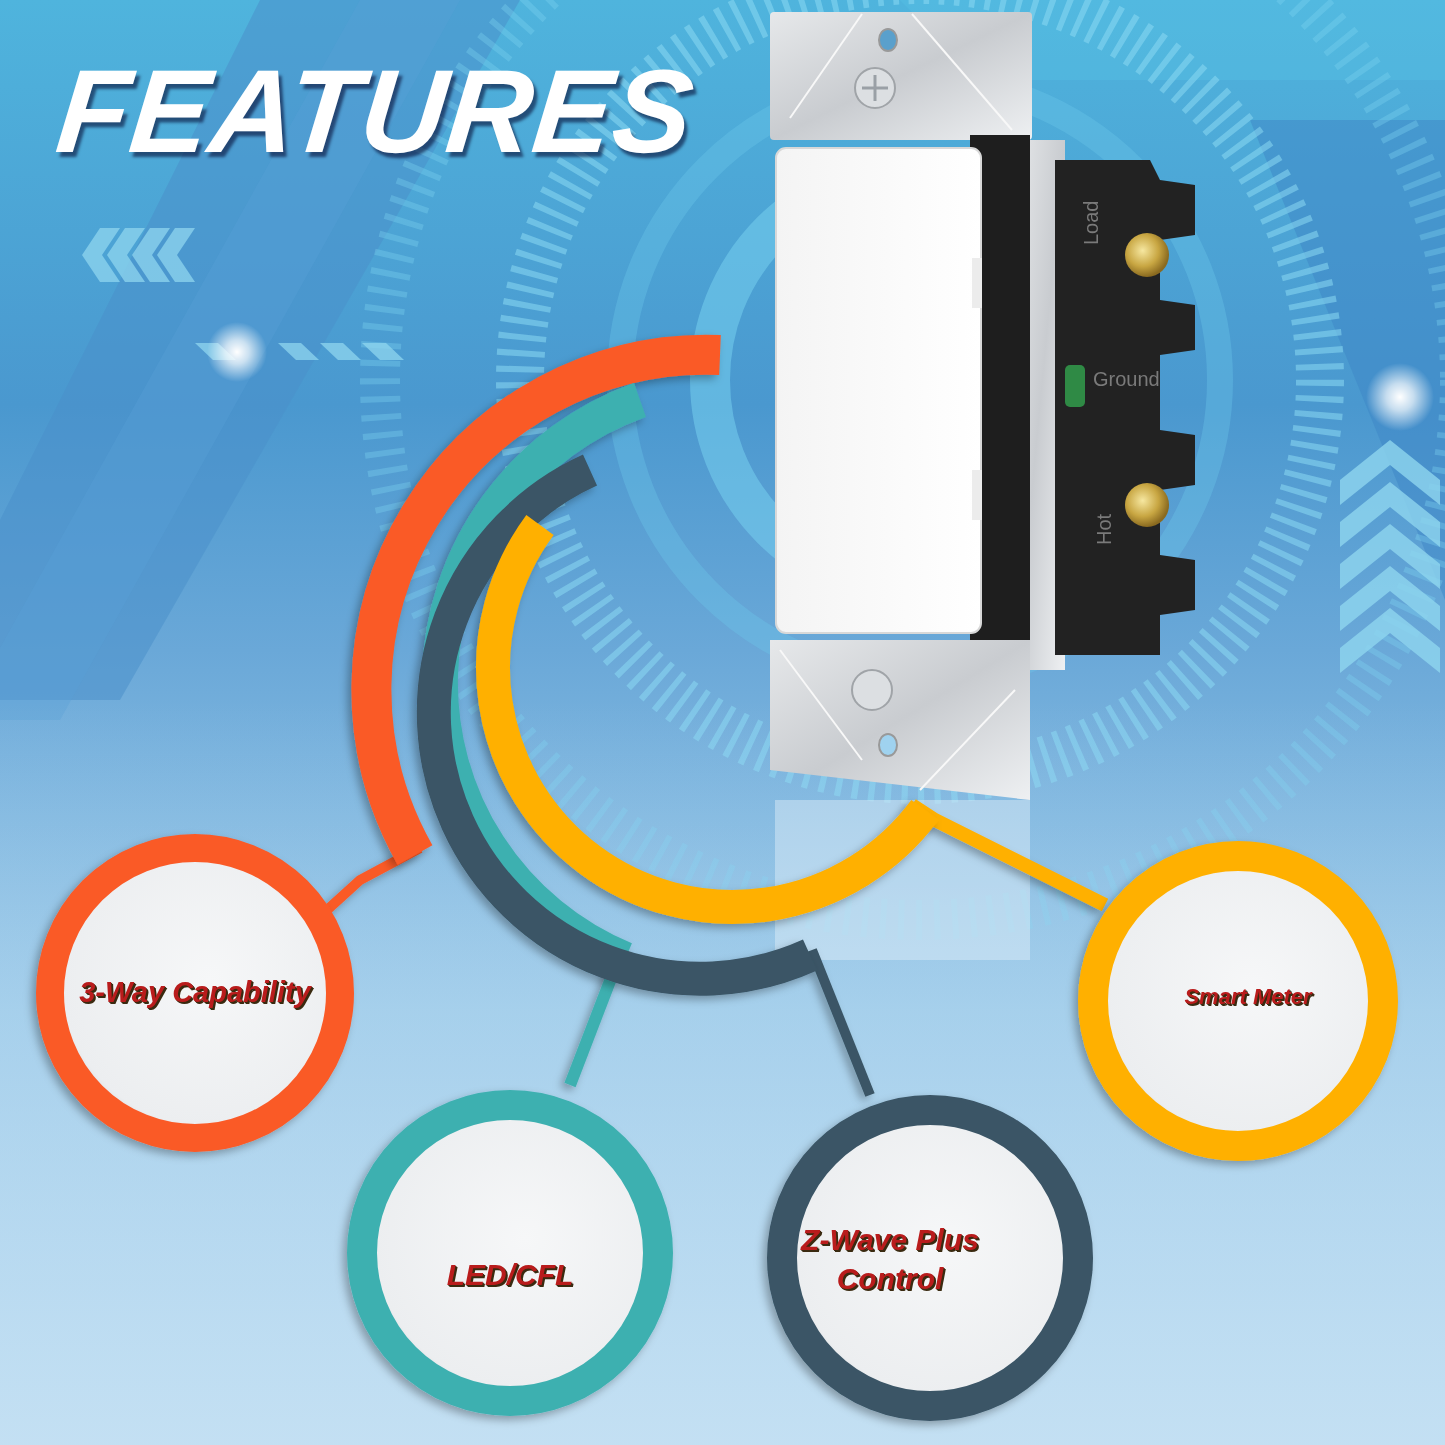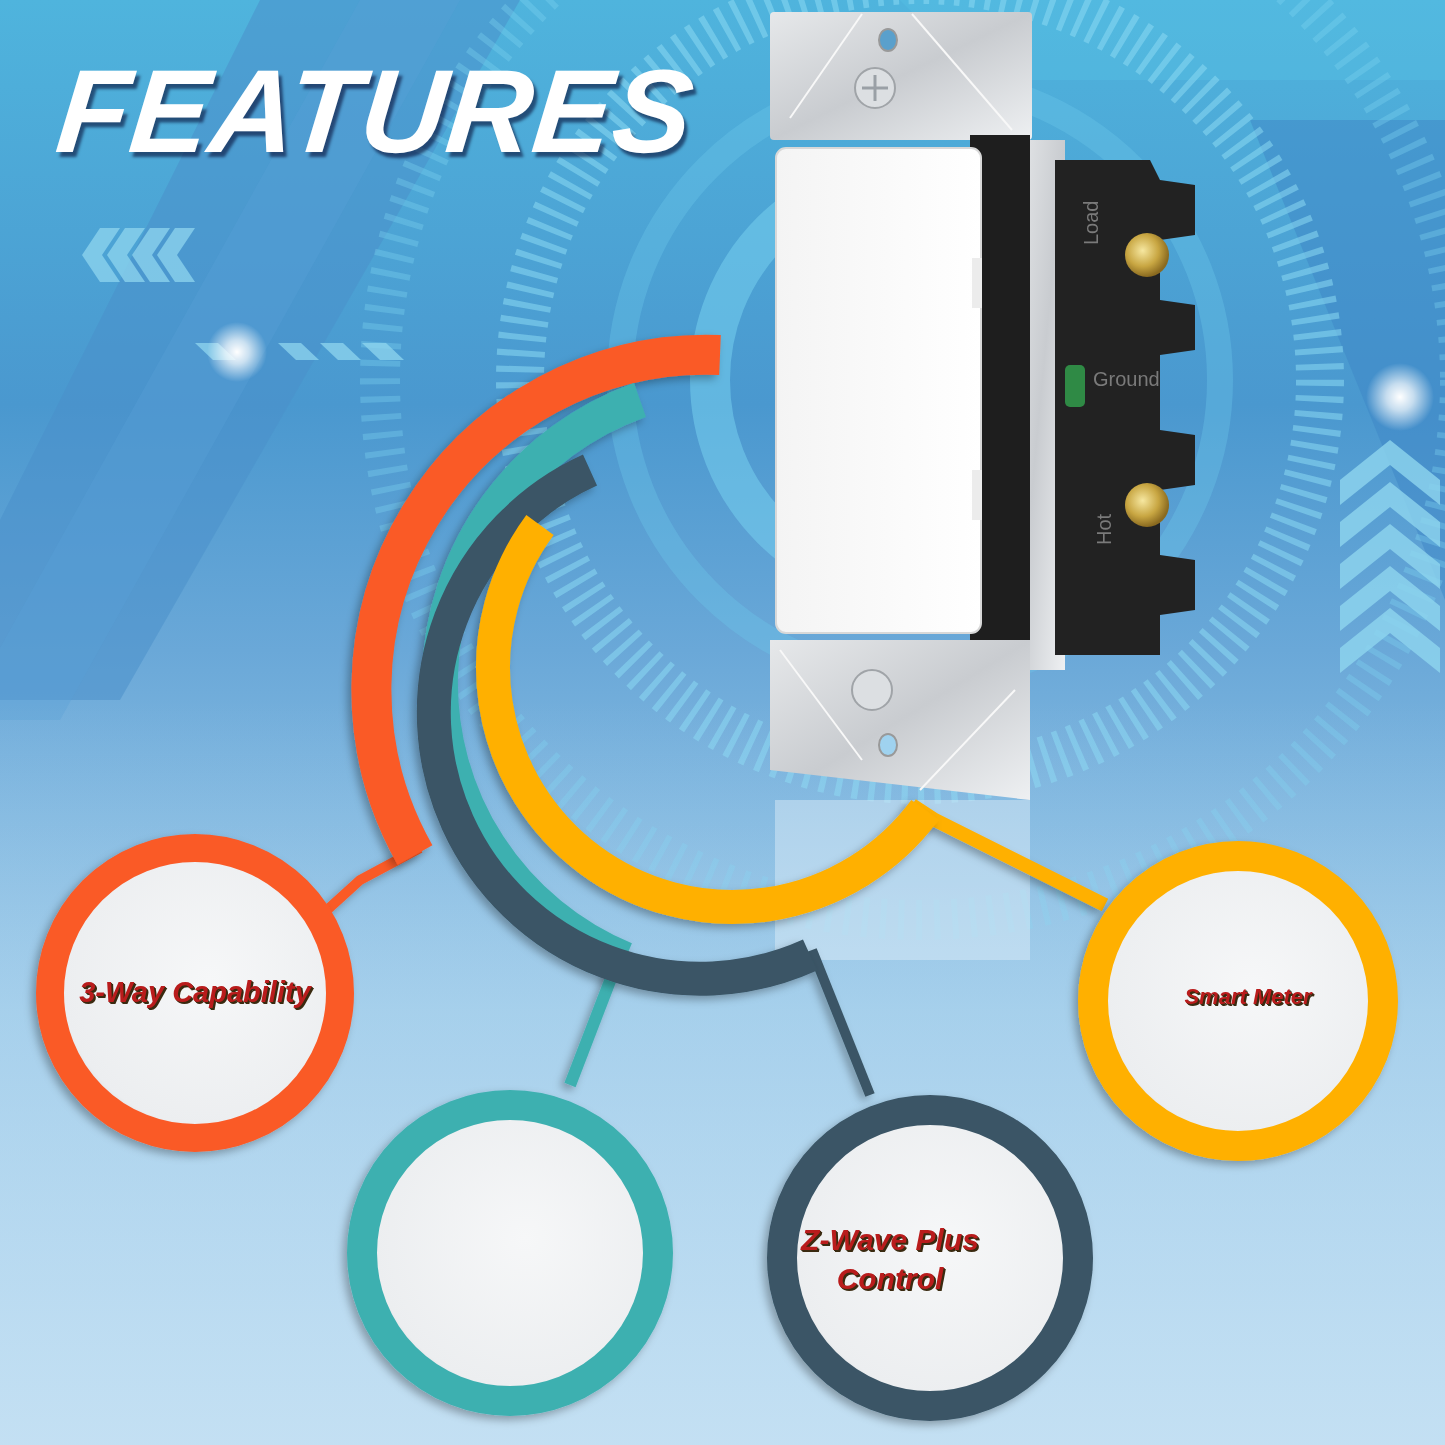--- a/index.html
+++ b/index.html
@@ -173,20 +173,21 @@
     <circle cx="510" cy="1253" r="148" fill="url(#disc)" stroke="#3eb0b0" stroke-width="30"></circle>
     <circle cx="930" cy="1258" r="148" fill="url(#disc)" stroke="#3a5566" stroke-width="30"></circle>
     <circle cx="1238" cy="1001" r="145" fill="url(#disc)" stroke="#ffb000" stroke-width="30"></circle>
   </g>
 </svg>
 
 <div class="feature-text" style="left:195px; top:993px; font-size:29px;">
   <div>3-Way Capability</div>
 </div>
 <div class="feature-text" style="left:510px; top:1274px; font-size:30px;">
+  <div>LED/CFL</div>
 </div>
 <div class="feature-text" style="left:871px; top:1259px; font-size:30px;margin-left:19px;">
   <div>Z-Wave Plus</div>
   <div>Control</div>
 </div>
 <div class="feature-text" style="left:1248px; top:997px; font-size:22px;">
   <div>Smart Meter</div>
 </div>
 
 </body></html>

